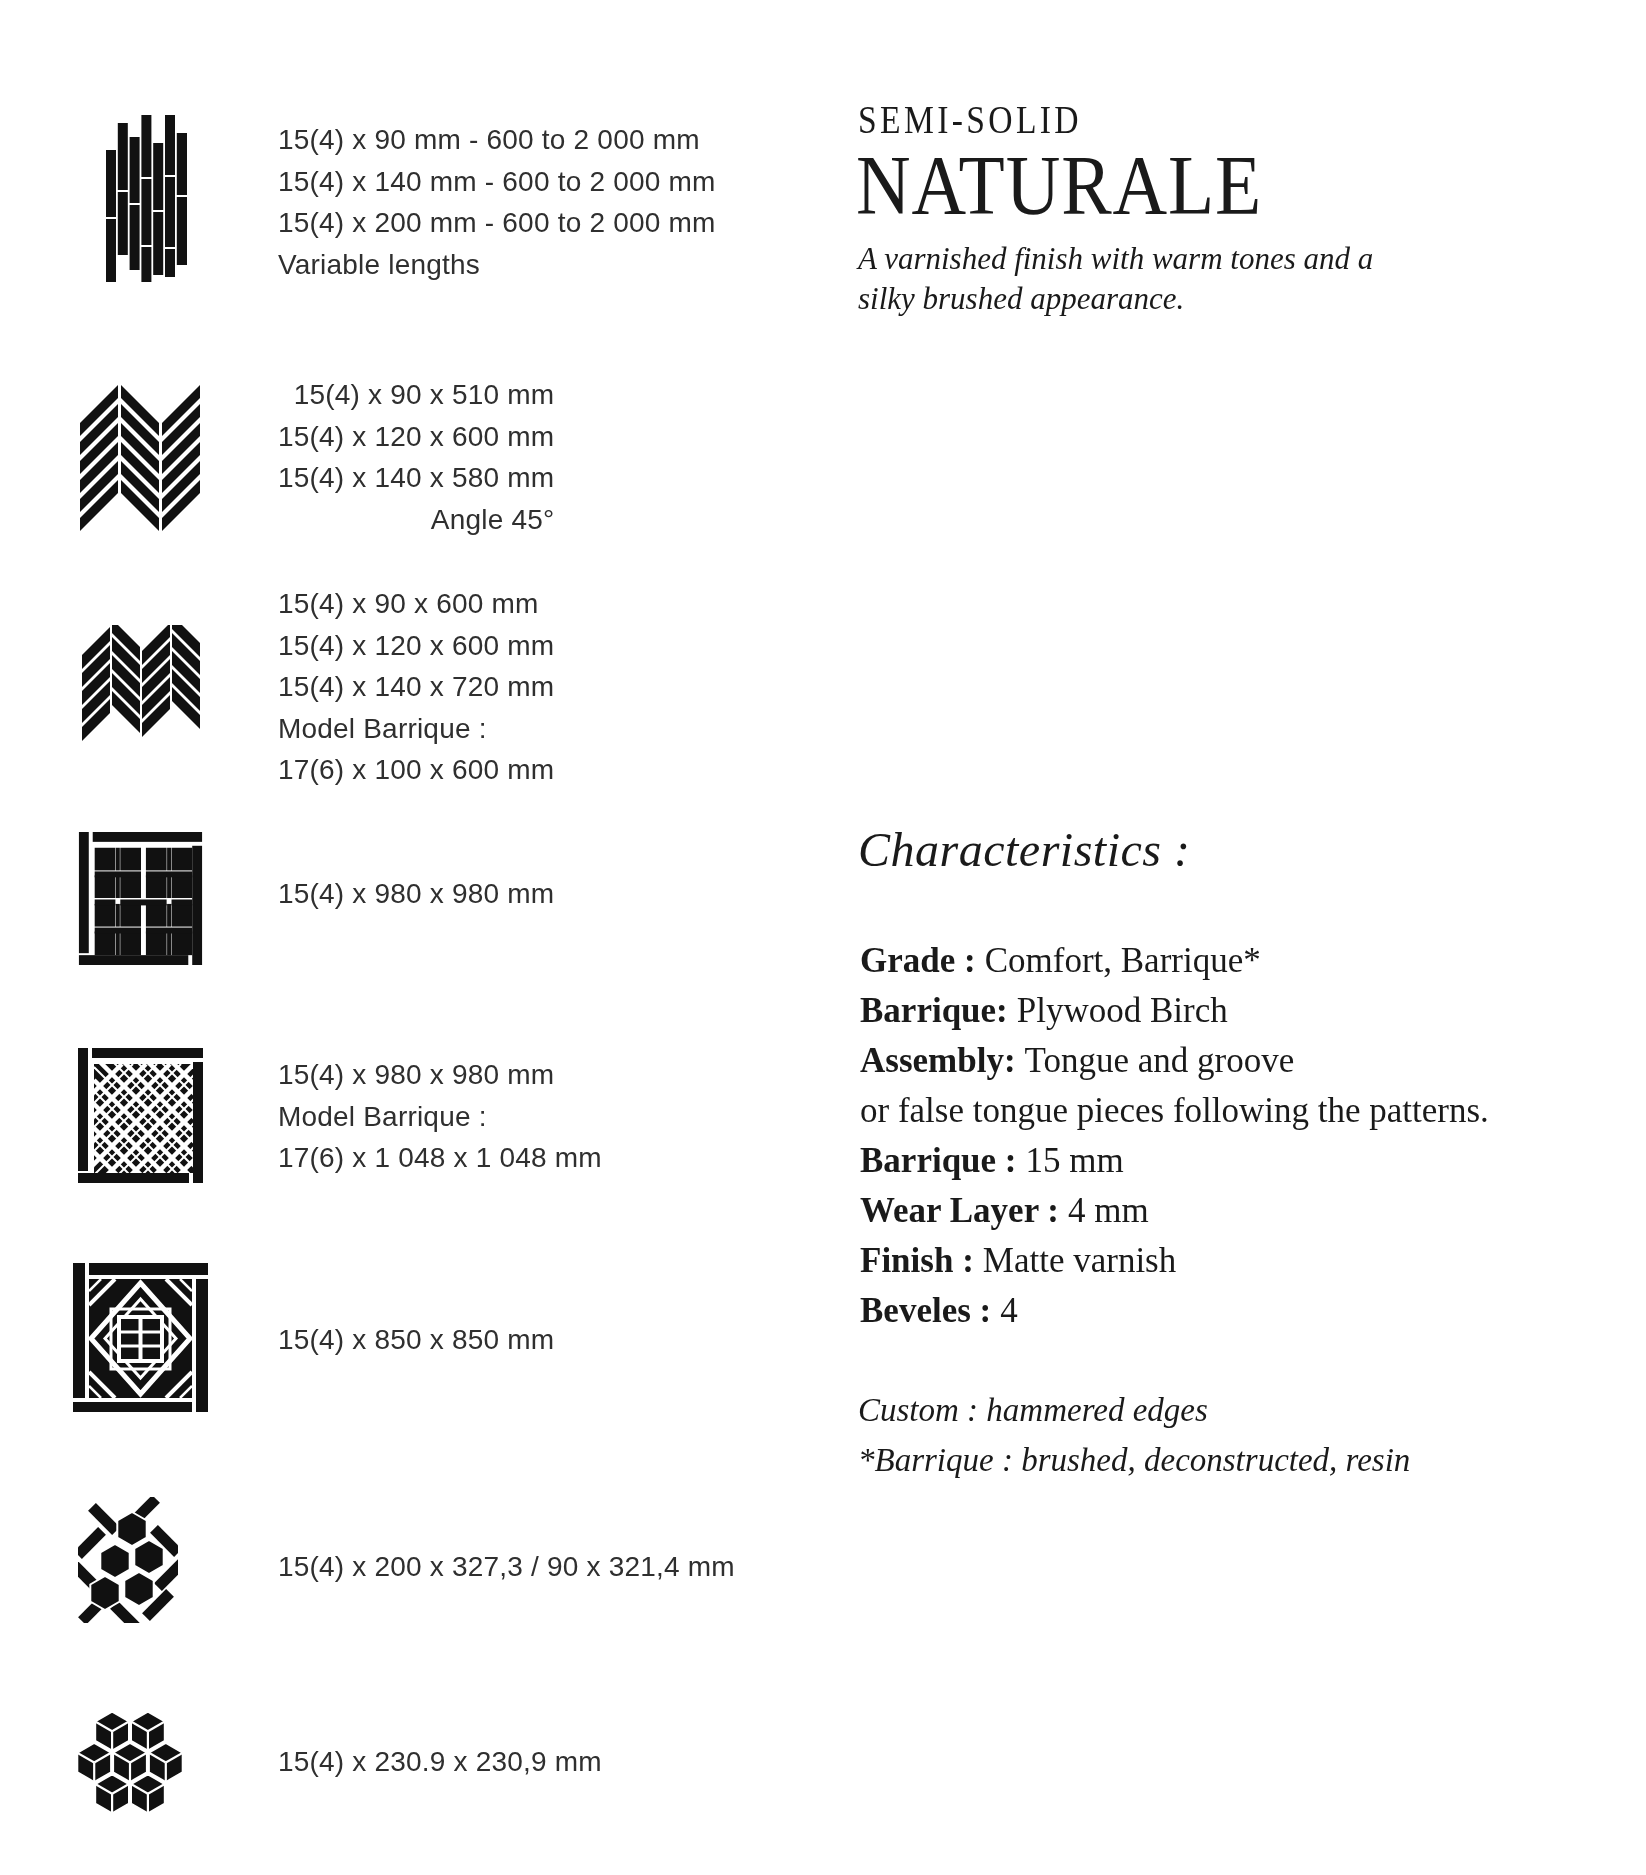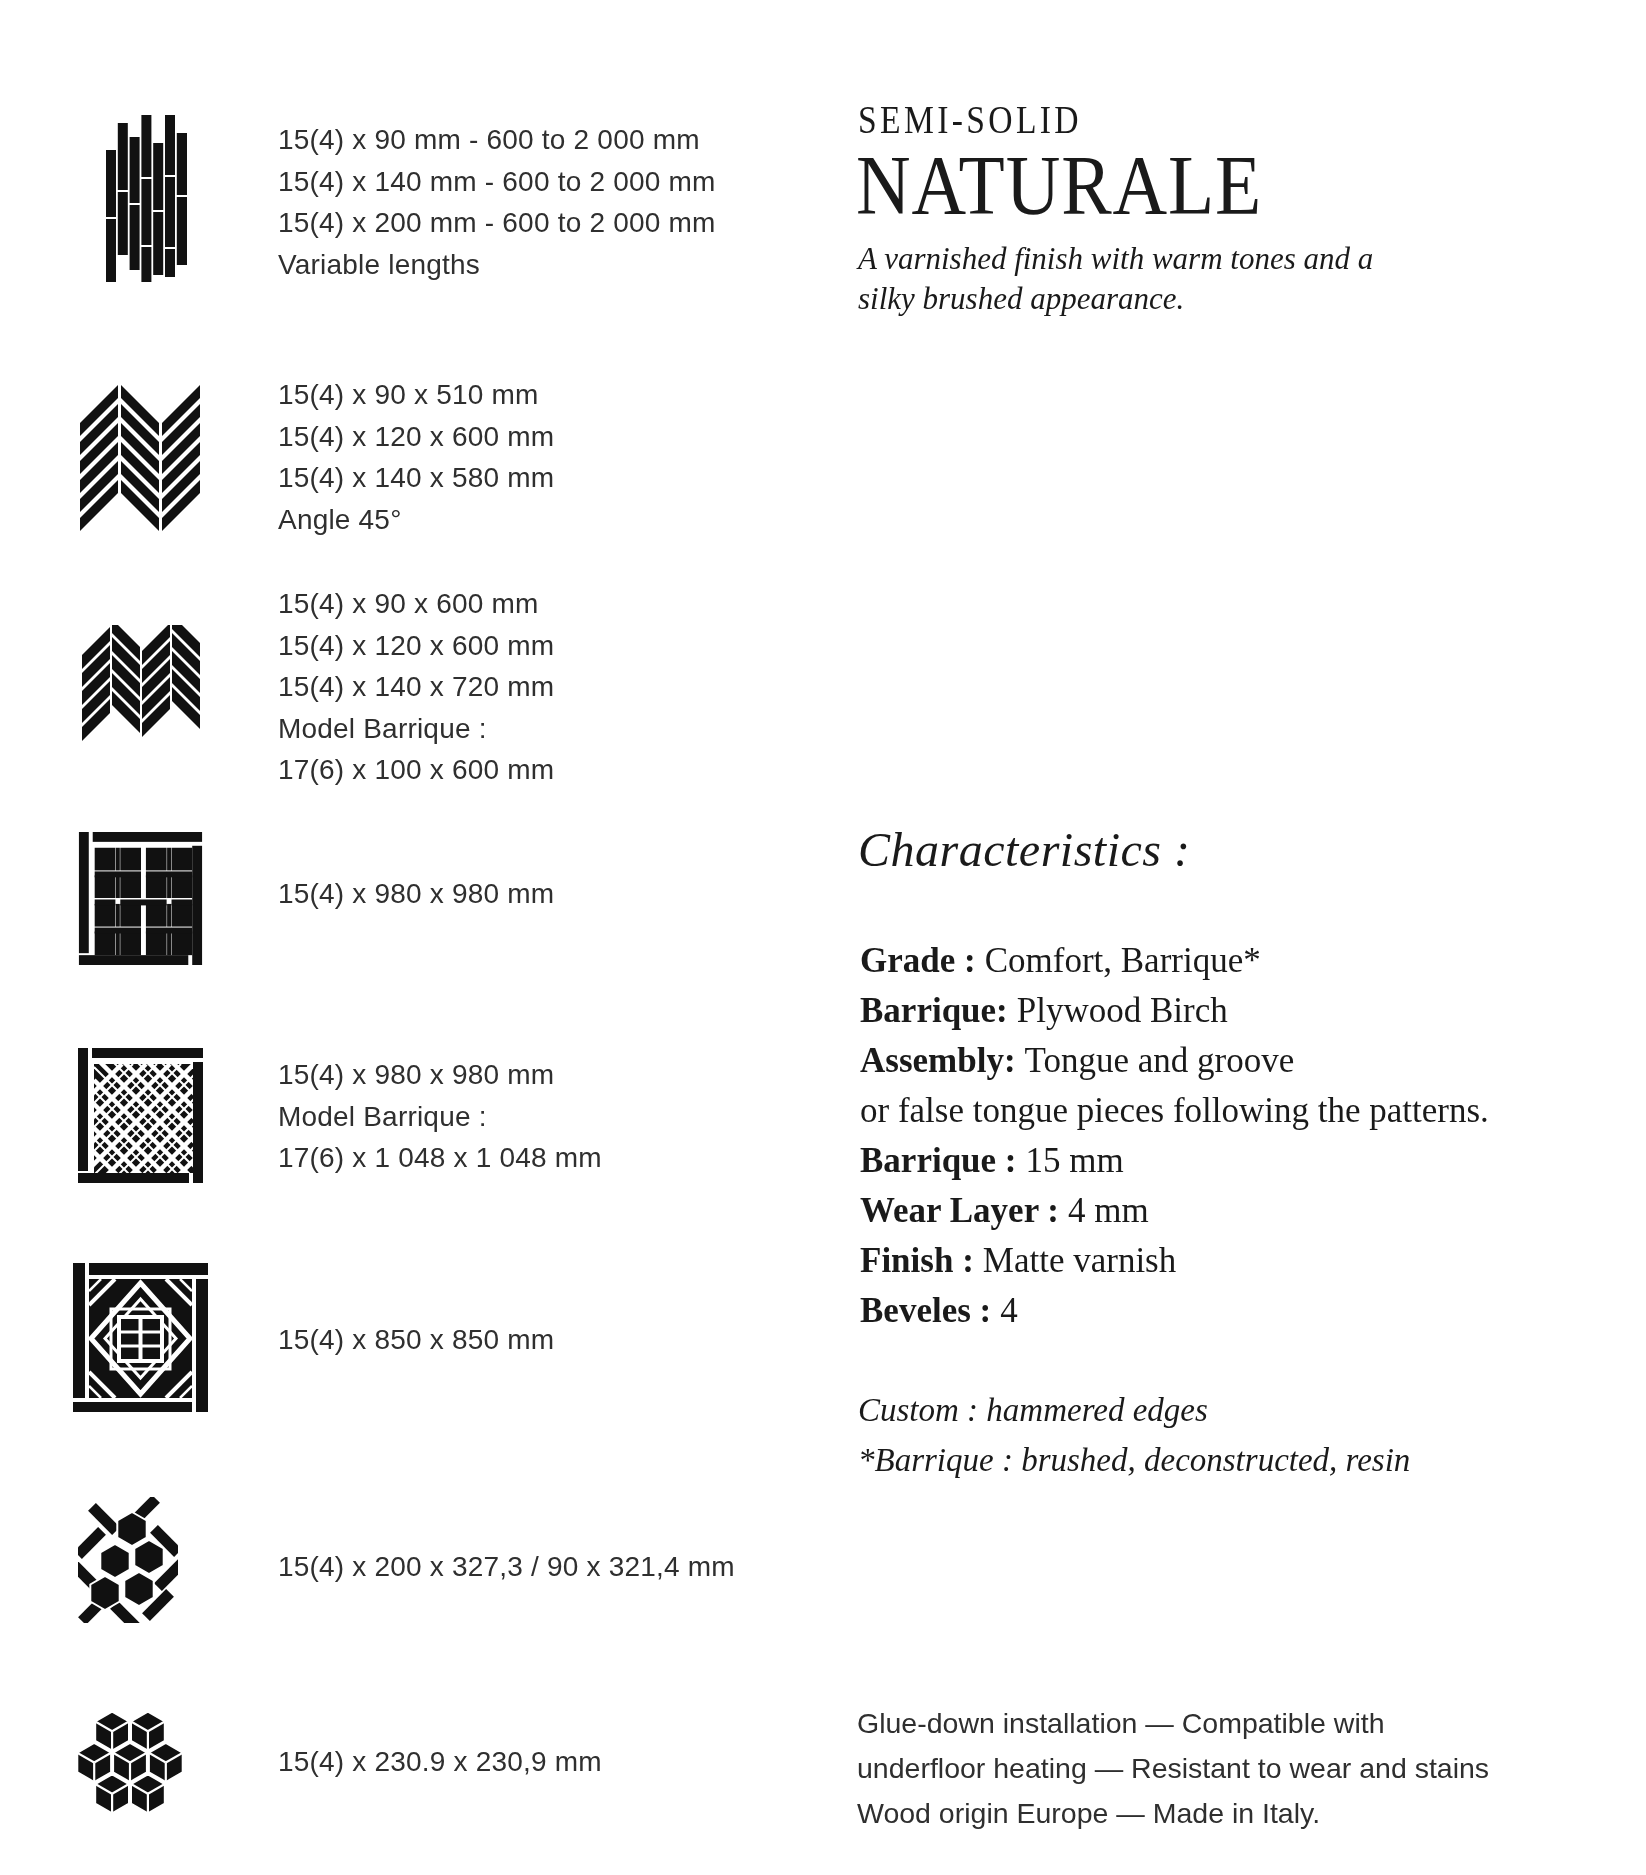--- a/index.html
+++ b/index.html
@@ -330,21 +330,21 @@
     </svg>
   </div>
 
   <div class="abs spec-lines" style="top:99px;">
     <div>15(4) x 90 mm - 600 to 2 000 mm</div>
     <div>15(4) x 140 mm - 600 to 2 000 mm</div>
     <div>15(4) x 200 mm - 600 to 2 000 mm</div>
     <div>Variable lengths</div>
   </div>
 
-  <div class="abs spec-lines" style="top:354px;">
+  <div class="abs spec-lines" style="top:354px;text-align:right;">
     <div>15(4) x 90 x 510 mm</div>
     <div>15(4) x 120 x 600 mm</div>
     <div>15(4) x 140 x 580 mm</div>
     <div>Angle 45°</div>
   </div>
 
   <div class="abs spec-lines" style="top:563px;">
     <div>15(4) x 90 x 600 mm</div>
     <div>15(4) x 120 x 600 mm</div>
     <div>15(4) x 140 x 720 mm</div>
@@ -389,19 +389,14 @@
     <div><span class="spec-label">Wear Layer :</span><span>4 mm</span></div>
     <div><span class="spec-label">Finish :</span><span>Matte varnish</span></div>
     <div><span class="spec-label">Beveles :</span><span>4</span></div>
   </div>
 
   <div class="abs serif notes">
     <div>Custom : hammered edges</div>
     <div>*Barrique : brushed, deconstructed, resin</div>
   </div>
 
-  <div class="abs footer-text">
-    <div>Glue-down installation — Compatible with</div>
-    <div>underfloor heating — Resistant to wear and stains</div>
-    <div>Wood origin Europe — Made in Italy.</div>
-  </div>
 
 </div>
 
 </body></html>

